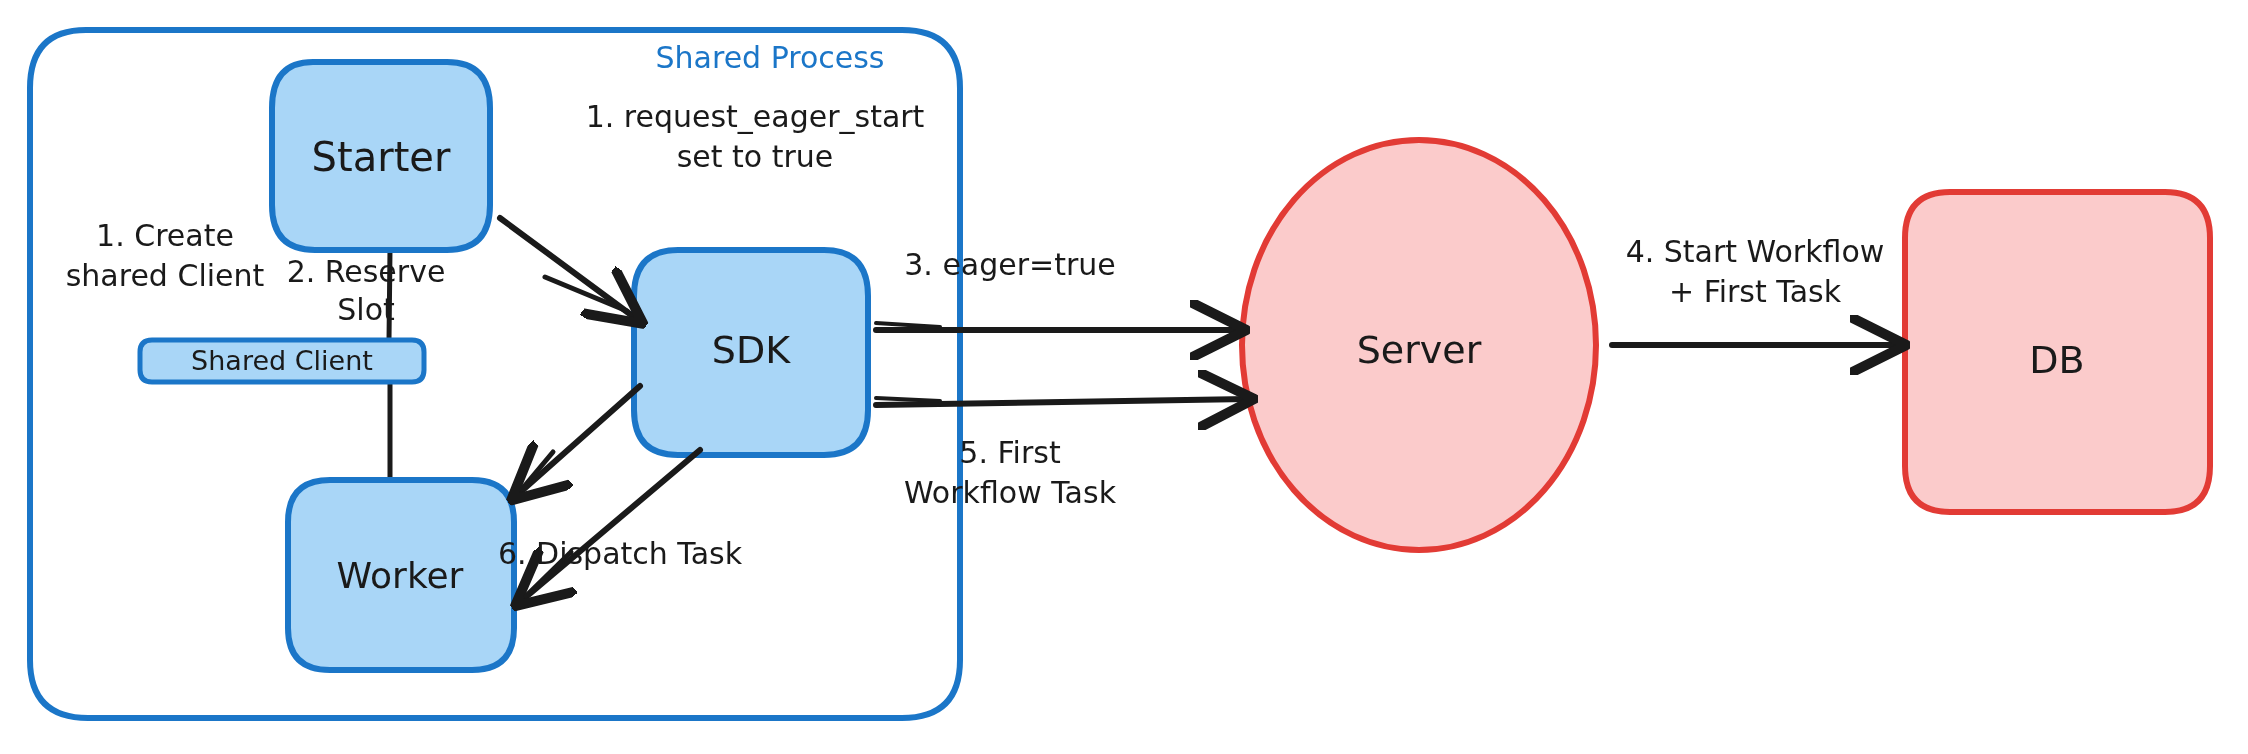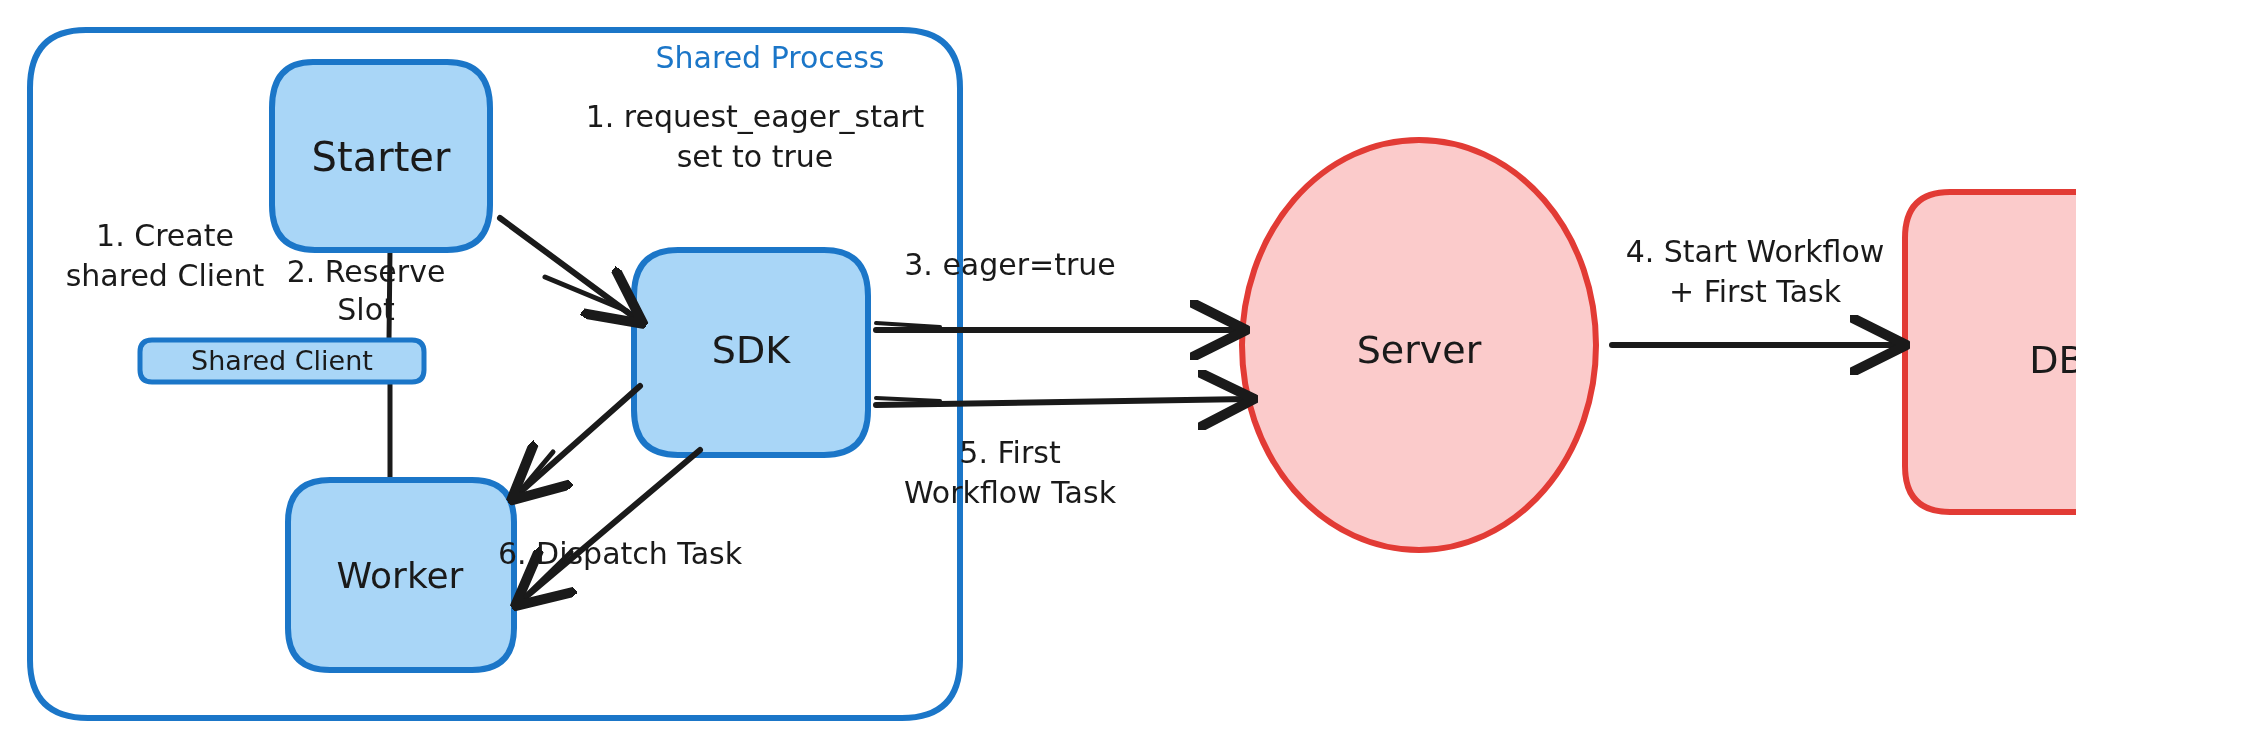--- a/index.html
+++ b/index.html
@@ -1,17 +1,17 @@
 <!DOCTYPE html>
 <html><head>
 <meta charset="utf-8">
 <style>
   html,body{margin:0;padding:0;background:#ffffff;}
   body{font-family:"DejaVu Sans", sans-serif;}
-  #stage{position:relative;width:2076px;height:754px;background:#ffffff;overflow:hidden;}
+  #stage{position:relative;width:2248px;height:754px;background:#ffffff;overflow:hidden;}
   svg{position:absolute;left:0;top:0;width:2248px;height:754px;}
   .node-label{
     font-family:"DejaVu Sans", sans-serif;
     fill:#1a1a1a;
     text-anchor:middle;
     dominant-baseline:middle;
   }
   .edge-label{
     font-family:"DejaVu Sans", sans-serif;
     fill:#1a1a1a;

